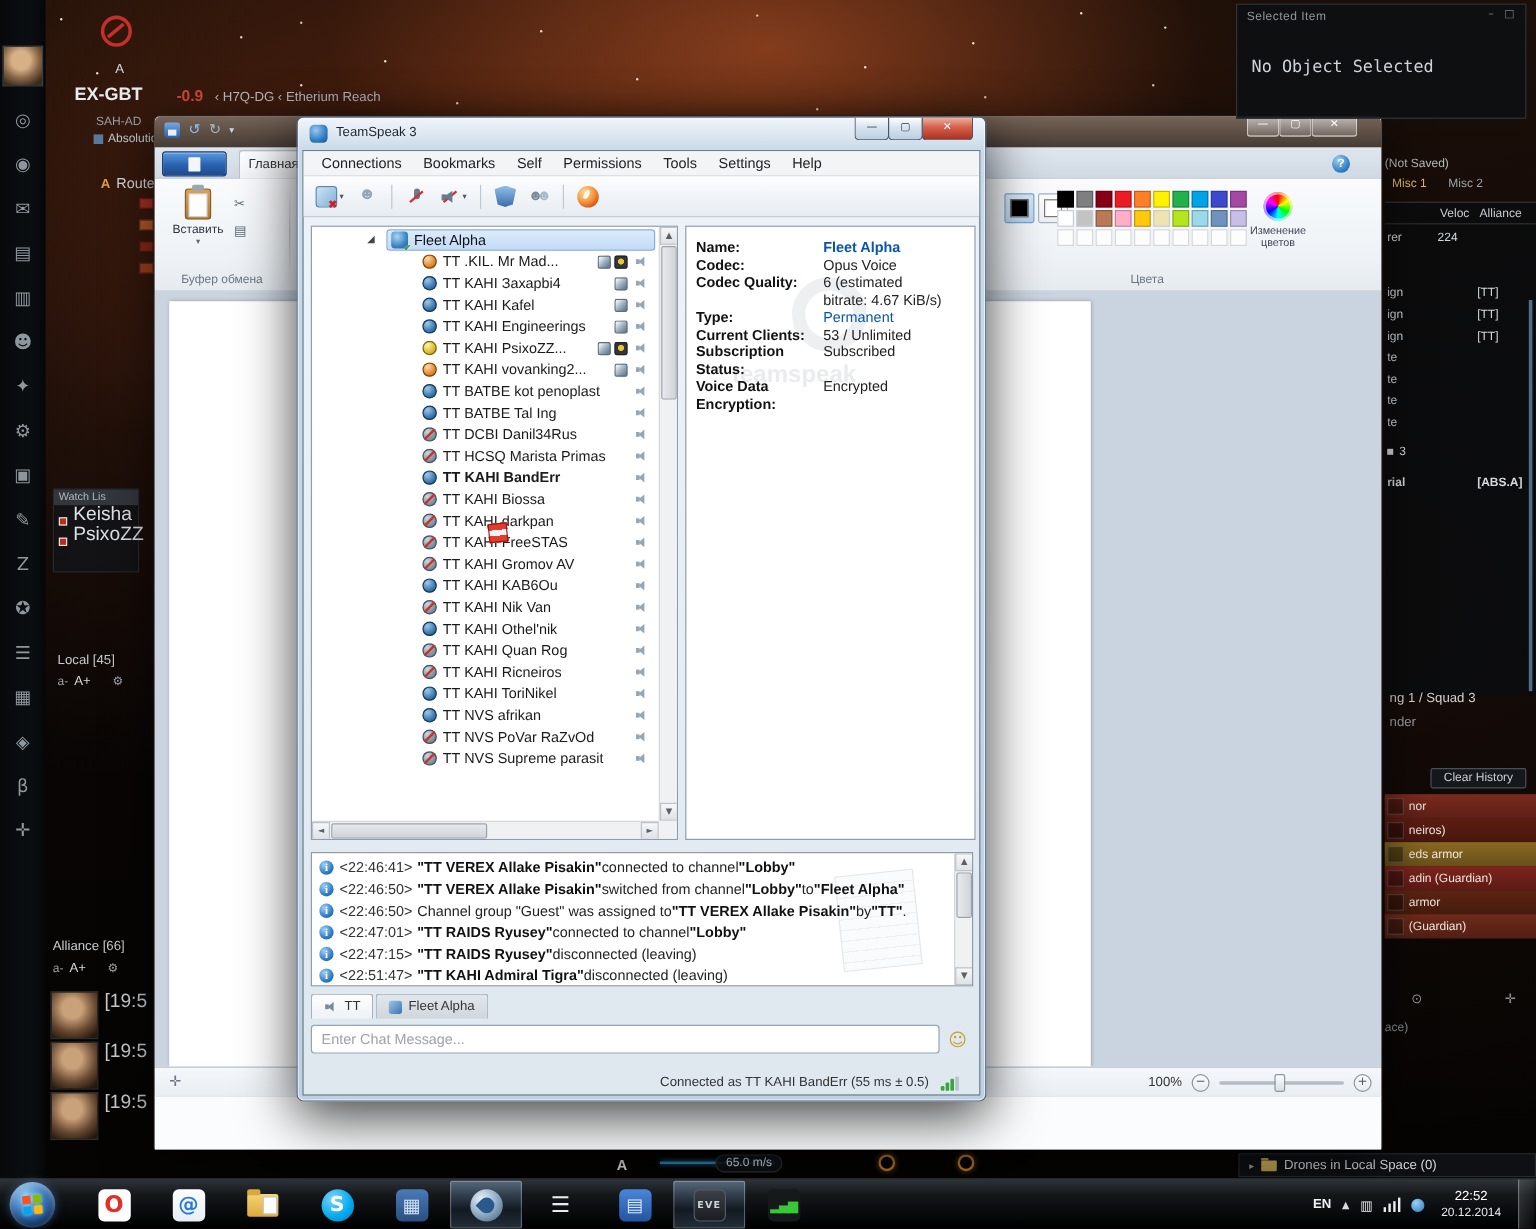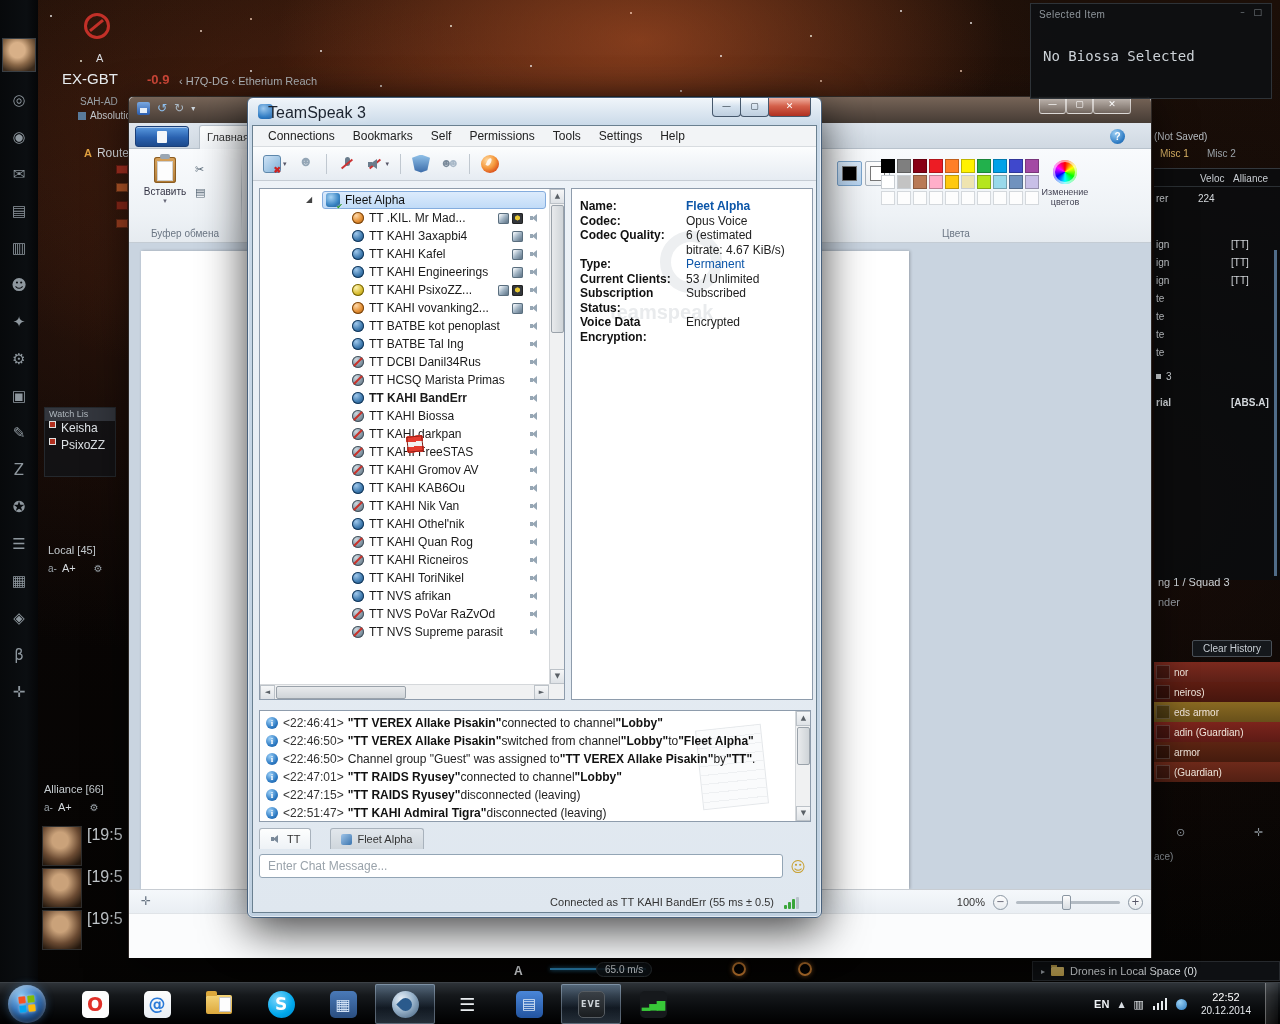--- a/index.html
+++ b/index.html
@@ -20,34 +20,34 @@
 .neocom{position:absolute;left:0;top:0;width:38px;height:1024px;background:linear-gradient(90deg,#07090b,#0b0e11 70%,#050608);z-index:6}
 .nc-portrait{position:absolute;left:2px;top:38px;width:34px;height:34px;border:1px solid #3a3f44;
  background:radial-gradient(circle at 45% 35%,#d8b088 0 28%,#8a6848 55%,#3a2a1c 85%)}
 .nc-ic{width:38px;height:37px;text-align:center;line-height:37px;font-size:15px;color:#8e979e}
 #nc-icons{position:absolute;left:0;top:82px}
 
 .eve-hdr{position:absolute;left:0;top:0;width:340px;height:240px;z-index:5;pointer-events:none}
 .logo-ring{position:absolute;left:84px;top:13px;width:26px;height:26px;border:3px solid #c23028;border-radius:50%}
 .logo-ring::after{content:'';position:absolute;left:1px;top:8px;width:17px;height:3px;background:#c23028;transform:rotate(-40deg)}
 .logo-a{position:absolute;left:96px;top:52px;font-size:11px;color:#d8dce0}
-.sys{position:absolute;left:62px;top:70px;font-size:15px;font-weight:normal;color:#e8ecef}
+.sys{position:absolute;left:62px;top:70px;font-size:15px;font-weight:bold;color:#e8ecef}
 .sec{position:absolute;left:147px;top:72px;font-size:13px;font-weight:bold;color:#d04838}
 .crumb{position:absolute;left:179px;top:75px;font-size:11px;color:#b8bec2}
 .station{position:absolute;left:80px;top:96px;font-size:10px;color:#9aa2a8}
 .corp-ic{position:absolute;left:78px;top:112px;width:8px;height:8px;background:#5a7a9a}
 .corp{position:absolute;left:90px;top:110px;font-size:10px;color:#c8cdd1}
 .route{position:absolute;left:84px;top:146px;font-size:12px;color:#d4d8dc}
 .route-a{color:#e0a040;font-weight:bold;font-size:11px;margin-right:5px}
 #route-squares{position:absolute;left:116px;top:165px;display:flex;flex-direction:column;gap:9px}
 .rsq{width:12px;height:9px;border:1px solid rgba(0,0,0,.4)}
 
 .watchlist{position:absolute;left:44px;top:407px;width:72px;height:70px;background:rgba(18,20,24,.78);border:1px solid #24282d;z-index:5}
 .wl-title{height:13px;background:rgba(56,61,68,.85);font-size:9px;color:#aeb6bc;padding:1px 4px;white-space:nowrap;overflow:hidden}
-.wl-row{display:flex;align-items:flex-start;height:17px;padding-left:4px;font-size:12px;color:#dde2e6;white-space:nowrap}
+.wl-row{display:flex;align-items:flex-end;height:17px;padding-left:4px;font-size:16px;color:#dde2e6;white-space:nowrap}
 .wl-dot{width:7px;height:7px;background:#b23020;margin-right:5px;flex:0 0 auto;border:1px solid #e0e0e0}
 .localhdr{position:absolute;left:48px;top:544px;z-index:5;font-size:11px;color:#c6ccd0}
 .chat-ctrl{margin-top:6px;font-size:10px;color:#9aa2a8}
 .chat-ctrl .big{font-size:11px;color:#d4d9dd;margin-left:5px}
 .chat-ctrl .gear{margin-left:18px}
 .allyhdr{position:absolute;left:44px;top:783px;z-index:5;font-size:11px;color:#c6ccd0}
 #ally-rows{position:absolute;left:42px;top:826px;z-index:5}
 .ally-row{display:flex;margin-bottom:2px}
 .ally-pt{width:40px;height:40px;border:1px solid #2e2e2e;background:radial-gradient(circle at 45% 35%,#caa27a 0 25%,#6a4a32 60%,#24180e 90%)}
 .ally-time{font-size:16px;color:#c6ccd0;margin-left:5px}
@@ -138,21 +138,21 @@
 .zl{position:absolute;right:8px;top:2px;display:flex;align-items:center;gap:8px;height:20px}
 .zl .pct{font-size:11px;color:#333}
 .zbtn{width:15px;height:15px;border-radius:50%;border:1px solid #8a96a2;background:linear-gradient(180deg,#fdfdfd,#e8ecf0);color:#556;font-size:10px;line-height:12px;text-align:center}
 .ztrack{width:104px;height:3px;background:#b4bcc4;border-radius:2px;position:relative}
 .zthumb{position:absolute;left:46px;top:-6px;width:9px;height:15px;background:linear-gradient(180deg,#fdfdfd,#d8dde2);border:1px solid #8a96a2;border-radius:2px}
 .pt-bottom{position:absolute;left:0;right:0;top:816px;height:45px;background:#fbfcfd;border-top:1px solid #e0e4e8}
 
 .ts{position:absolute;left:247px;top:97px;width:575px;height:821px;border-radius:6px;border:1px solid #49617c;
  background:linear-gradient(180deg,#f0f5fa,#c9d9e8 28px,#bfd0e0);box-shadow:0 12px 45px rgba(0,0,0,.75), inset 0 0 0 1px rgba(255,255,255,.55);z-index:30}
 .ts-ticon{position:absolute;left:10px;top:6px;width:15px;height:15px;border-radius:4px;background:radial-gradient(circle at 35% 30%,#9cc8ee,#2f7cc4 60%,#11529a)}
-.ts-title{position:absolute;left:20px;top:6px;font-size:16px;color:#1c2430;text-shadow:0 0 8px rgba(255,255,255,.9)}
+.ts-title{position:absolute;left:32px;top:6px;font-size:11px;color:#1c2430;text-shadow:0 0 8px rgba(255,255,255,.9)}
 .winbtns{position:absolute;right:10px;top:0;display:flex}
 .wb{width:29px;height:19px;border:1px solid #46586c;border-top:0;border-radius:0 0 4px 4px;margin-left:-1px;
  background:linear-gradient(180deg,rgba(255,255,255,.9),rgba(205,220,235,.6) 45%,rgba(170,190,210,.55));color:#2c3844;font-size:9px;line-height:17px;text-align:center}
 .wb.close{width:43px;background:linear-gradient(180deg,#f0b0a0,#d4604a 45%,#b03020);color:#fff;font-weight:bold}
 .ts-client{position:absolute;left:4px;right:4px;top:27px;bottom:4px;background:linear-gradient(180deg,#eef3f8,#dfe7ef);border:1px solid #6a8090}
 #ts-menu{position:absolute;left:0;right:0;top:0;height:21px;background:#f2f4f6;border-bottom:1px solid #d8dce0;display:flex;align-items:center;padding-left:6px}
 .menu-item{font-size:12px;color:#222;padding:2px 9px}
 #ts-toolbar{position:absolute;left:0;right:0;top:21px;height:34px;background:linear-gradient(180deg,#fcfdfe,#e6ecf2);border-bottom:1px solid #c5ccd4;display:flex;align-items:center;padding-left:6px;gap:2px}
 .tb-btn{height:26px;padding:3px 4px;display:inline-flex;align-items:center;border-radius:3px}
 .tb-sep{width:1px;height:20px;background:#c0c8d0;margin:0 5px}
@@ -222,21 +222,21 @@
 #ts-log-rows{position:relative;padding:3px 20px 3px 6px;font-size:12px;z-index:1}
 .log-row{display:flex;align-items:flex-start;line-height:18px;white-space:nowrap;overflow:hidden}
 .info-ic{width:12px;height:12px;border-radius:50%;background:radial-gradient(circle at 35% 30%,#9cd0f8,#2f7cc4 60%,#11529a);margin:3px 5px 0 0;flex:0 0 auto;color:#fff;font-size:9px;line-height:12px;text-align:center;font-weight:bold;font-family:"Liberation Serif",serif}
 .log-time{margin-right:4px;color:#333}
 .lb{font-weight:bold;color:#111}
 .ln{color:#222}
 .log-sb{position:absolute;right:0;top:0;width:15px;height:100%;background:#f0f1f2;border-left:1px solid #d5d8db;z-index:2}
 .log-sb .up{left:0;top:0}.log-sb .dn{left:0;bottom:0}
 .lthumb{position:absolute;left:1px;top:16px;width:13px;height:38px;background:linear-gradient(90deg,#e8eaec,#cfd4d8);border:1px solid #9aa2aa;border-radius:2px}
 
-#ts-tabs{position:absolute;left:6px;top:702px;height:21px;display:flex;gap:19px}
+#ts-tabs{position:absolute;left:6px;top:702px;height:21px;display:flex;gap:2px}
 .chat-tab{display:flex;align-items:center;gap:5px;padding:0 10px;font-size:11px;color:#333;background:linear-gradient(180deg,#e2e7ec,#cfd6dc);border:1px solid #a8b2bc;border-bottom:0;border-radius:3px 3px 0 0;height:21px}
 .chat-tab.active{background:linear-gradient(180deg,#fdfefe,#eef2f6)}
 .tabic-srv{position:relative;width:12px;height:12px}
 .tabic-srv::before{content:'';position:absolute;left:1px;top:4px;width:3px;height:4px;background:#7a8a9a}
 .tabic-srv::after{content:'';position:absolute;left:3px;top:2px;border-top:4px solid transparent;border-bottom:4px solid transparent;border-right:5px solid #7a8a9a}
 .tabic-ch{width:11px;height:11px;border-radius:2px;background:linear-gradient(135deg,#9fc4e8,#3a74ae)}
 .ts-inputrow{position:absolute;left:6px;top:728px;width:552px;height:26px}
 input.chat{position:absolute;left:0;top:0;width:524px;height:24px;border:1px solid #93a5b5;border-radius:3px;padding:0 8px;font-size:12px;color:#333;font-family:"Liberation Sans",sans-serif;background:#fff;outline:none}
 input.chat::placeholder{color:#9aa3ab}
 .smiley{position:absolute;right:2px;top:2px;width:22px;height:22px;font-size:15px;color:#c8a030;text-align:center;line-height:22px}
@@ -363,21 +363,21 @@
       </div>
       <div class="ally-row">
         <div class="ally-pt"></div>
         <span class="ally-time">[19:5</span>
       </div>
     </div>
 
   <div class="selitem">
     <div class="hd">Selected Item</div>
     <div class="btns g">– □</div>
-    <div class="body">No Biossa Selected</div>
+    <div class="body">No Object Selected</div>
   </div>
 
   <div class="ovmeta">(Not Saved)</div>
   <div id="ov-tabs">
       <span class="ov-tab sel">Misc 1</span>
       <span class="ov-tab">Misc 2</span>
     </div>
   <div class="ovpanel">
     <div class="ov-head">
       <span class="c1">Veloc</span>

